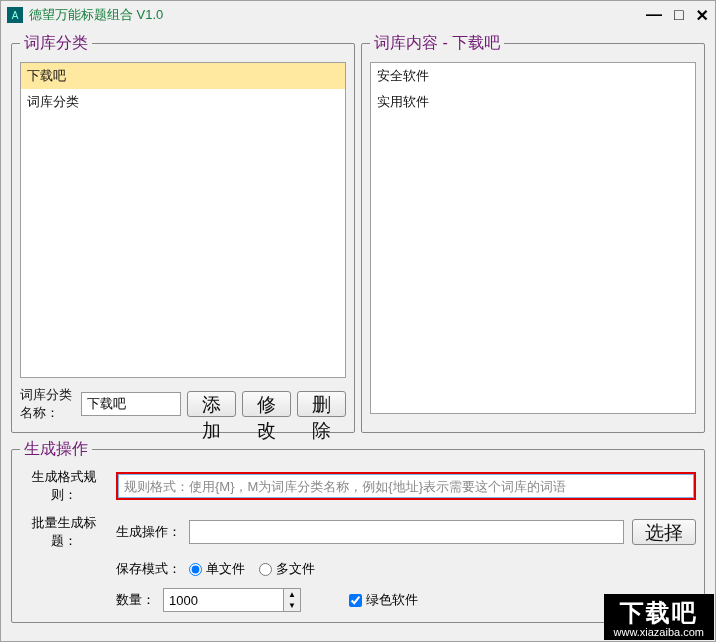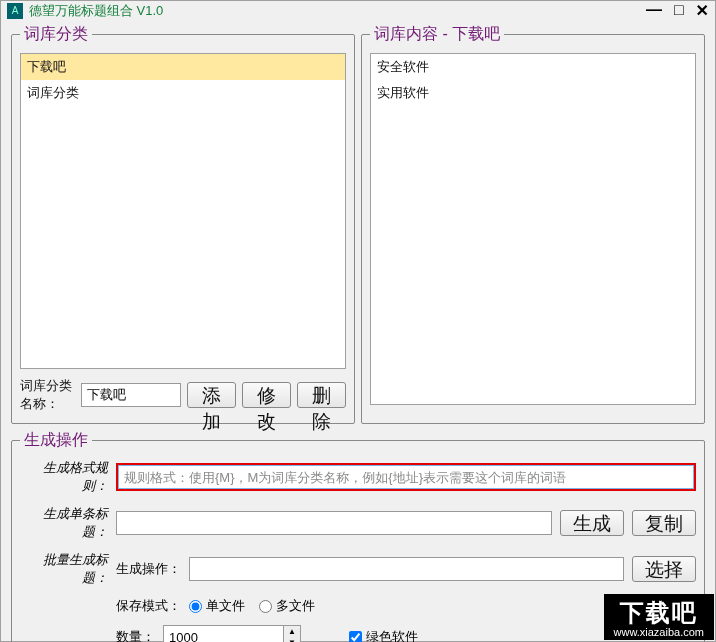--- a/index.html
+++ b/index.html
@@ -38,21 +38,21 @@
 input[type="text"] {
   background: #fff; border: 1px solid #999; height: 24px; padding: 0 5px;
   font-family: inherit; font-size: 13px;
 }
 button.btn {
   background: linear-gradient(#fafafa,#e6e6e6); border: 1px solid #888; border-radius: 3px;
   height: 26px; padding: 0 12px; font-family: inherit; font-size: 19px; color: #111;
 }
 .gen-ops { }
 .form-row { display: flex; align-items: center; gap: 8px; margin-bottom: 10px; }
-.form-row > .lbl { width: 88px; text-align: right; font-style: italic; }
+.form-row > .lbl { width: 88px; text-align: center; }
 .form-row .stretch { flex: 1; }
 .red-border { border: 2px solid #e00000; padding: 0; }
 .red-border input { border: 1px solid #7eb4ea; width: 100%; }
 input::placeholder { color: #8a8a8a; }
 .radio-group { display: inline-flex; align-items: center; gap: 14px; }
 .radio-group label { display: inline-flex; align-items: center; gap: 4px; }
 .num-spin { display: inline-flex; }
 .num-spin input { width: 120px; border-right: none; }
 .num-spin .spinbtns { display: flex; flex-direction: column; border: 1px solid #999; width: 18px; }
 .num-spin .spinbtns span { flex: 1; display: flex; align-items: center; justify-content: center; font-size: 8px; background: #eee; cursor: default; }
@@ -110,26 +110,20 @@
     <fieldset class="gen-ops">
       <legend>生成操作</legend>
 
       <div class="form-row">
         <span class="lbl">生成格式规则：</span>
         <div class="stretch red-border">
           <input type="text" placeholder="规则格式：使用{M}，M为词库分类名称，例如{地址}表示需要这个词库的词语" style="">
         </div>
       </div>
 
-      <div class="form-row">
-        <span class="lbl">生成单条标题：</span>
-        <input type="text" class="stretch" style="">
-        <button class="btn">生成</button>
-        <button class="btn">复制</button>
-      </div>
 
       <div class="form-row" style="margin-bottom:10px">
         <span class="lbl">批量生成标题：</span>
         <span class="sublbl">生成操作：</span>
         <input type="text" class="stretch" style="">
         <button class="btn">选择</button>
       </div>
 
       <div class="form-row" style="margin-bottom:10px">
         <span class="lbl"></span>

